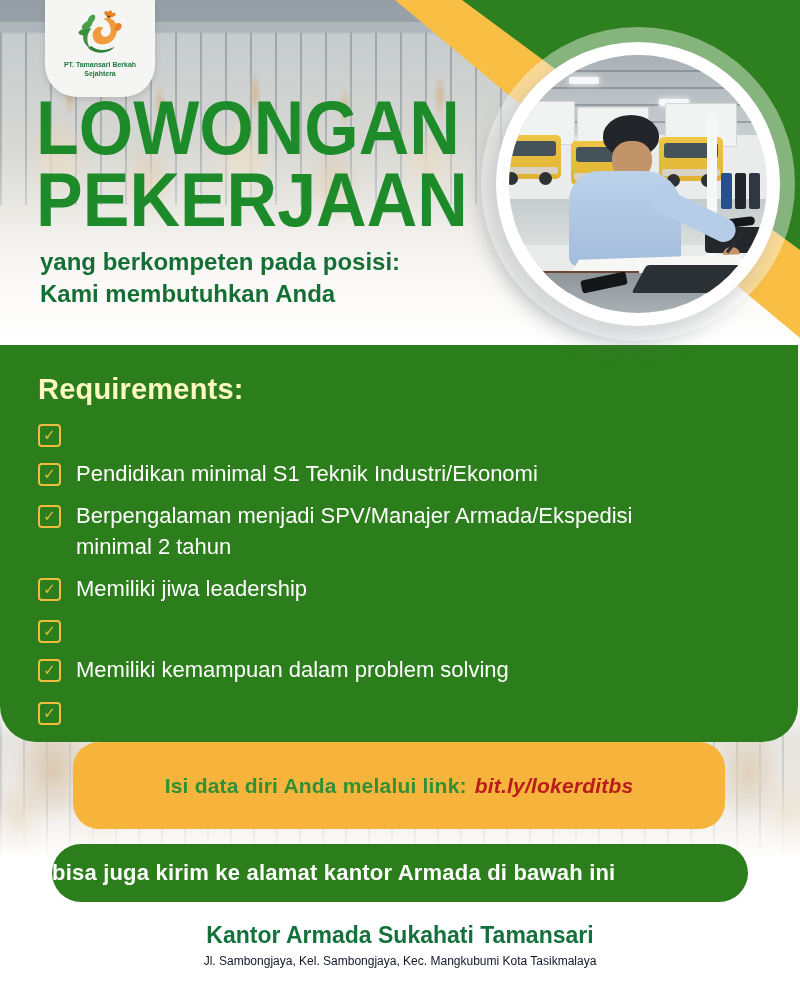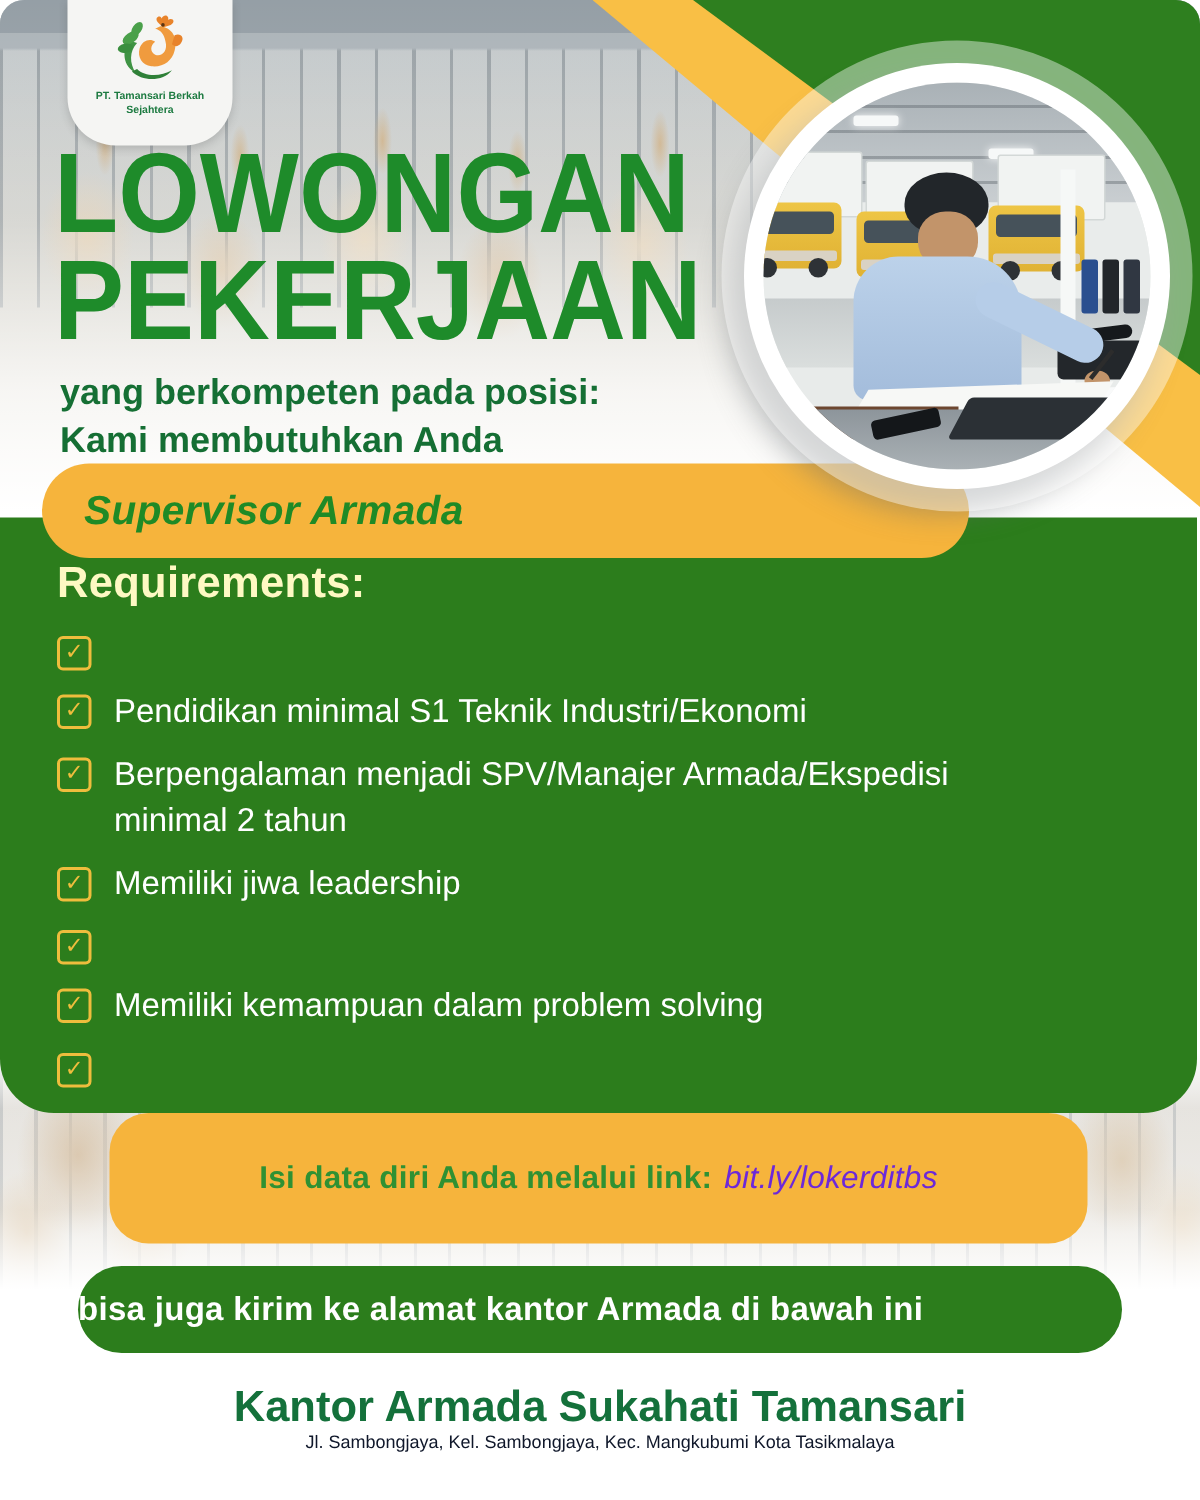--- a/index.html
+++ b/index.html
@@ -1,17 +1,17 @@
 <!DOCTYPE html>
 <html><head>
 <meta charset="utf-8">
 <style>
   html,body{margin:0;padding:0;background:#fff;}
   .poster{position:relative;width:800px;height:1000px;overflow:hidden;background:#fff;
-    font-family:"Liberation Sans","DejaVu Sans",sans-serif;border-radius:16px;}
+    font-family:"Liberation Sans","DejaVu Sans",sans-serif;}
 
   
   .bg-top{position:absolute;left:0;top:0;width:800px;height:352px;
     background:linear-gradient(180deg,#bfc6ca 0%,#d3d1c9 55%,#ece6da 100%);}
   .bg-top::before{content:"";position:absolute;left:0;top:0;right:0;height:205px;
     background-image:
       linear-gradient(180deg,#939da4 0 22px,#aab2b7 22px 32px,rgba(170,178,183,0) 34px),
       repeating-linear-gradient(90deg,rgba(116,126,133,.55) 0 2px,rgba(116,126,133,0) 2px 25px);}
   .bg-top .blobs{position:absolute;inset:0;background-image:
       radial-gradient(ellipse 9px 30px at 70px 96px,rgba(203,170,123,.85),rgba(203,170,123,0) 70%),
@@ -115,28 +115,28 @@
   .deskedge{position:absolute;left:0;top:216px;width:130px;height:22px;background:#6d4730;}
   .fgdesk{position:absolute;left:0;bottom:0;right:0;height:40px;background:linear-gradient(180deg,#8d959b,#aab1b5);}
   .laptop{position:absolute;right:8px;bottom:20px;width:120px;height:28px;background:#2b3035;transform:skewX(-28deg);border-radius:3px;}
   .cellphone{position:absolute;left:72px;bottom:24px;width:46px;height:13px;background:#14171a;border-radius:3px;transform:rotate(-12deg);}
 
   
   .apply-box{position:absolute;left:73px;top:742px;width:652px;height:87px;z-index:6;
     background:#f6b43c;border-radius:26px;display:flex;flex-direction:column;justify-content:center;
     align-items:center;gap:3px;}
   .apply-box .row{font-size:21px;font-weight:bold;color:#2f9133;letter-spacing:.2px;}
-  .apply-box .val{color:#6d28d9;font-style:italic;margin-left:8px;font-weight:normal;}
+  .apply-box .val{color:#b91c1c;font-style:italic;margin-left:8px;font-weight:bold;}
   .cta-pill{position:absolute;left:52px;top:844px;width:696px;height:58px;z-index:6;
     background:#2c7d1c;border-radius:30px;display:flex;align-items:center;justify-content:flex-start;}
   .cta-pill .note{color:#fff;font-size:22px;font-weight:bold;letter-spacing:.2px;}
 
   
   .office{position:absolute;left:0;top:922px;width:800px;text-align:center;z-index:6;
-    color:#14713b;font-size:29px;font-weight:bold;}
+    color:#14713b;font-size:23px;font-weight:bold;}
   .address{position:absolute;left:0;top:954px;width:800px;text-align:center;z-index:6;
     color:#0f172a;font-size:12px;}
 </style>
 </head>
 <body>
 
 <div class="poster">
 
   <div class="bg-top">
       <div class="blobs"></div>
@@ -168,23 +168,20 @@
 
   <div class="title">
     <div>LOWONGAN</div>
     <div>PEKERJAAN</div>
   </div>
   <div class="intro">
     <div>yang berkompeten pada posisi:</div>
     <div>Kami membutuhkan Anda</div>
   </div>
 
-  <div class="pos-pill">
-    <span class="pos">Supervisor Armada</span>
-  </div>
 
   <div class="panel">
     <h2>Requirements:</h2>
     <ul>
       <li>
           <span class="cb"><i>✓</i></span>
         </li>
       <li>
           <span class="cb"><i>✓</i></span>
           <span class="txt">Pendidikan minimal S1 Teknik Industri/Ekonomi</span>

